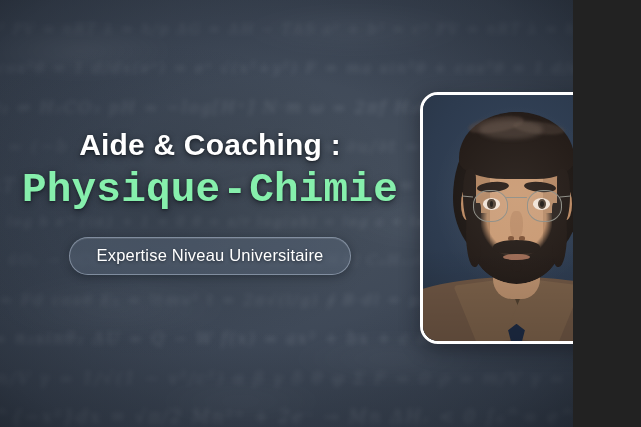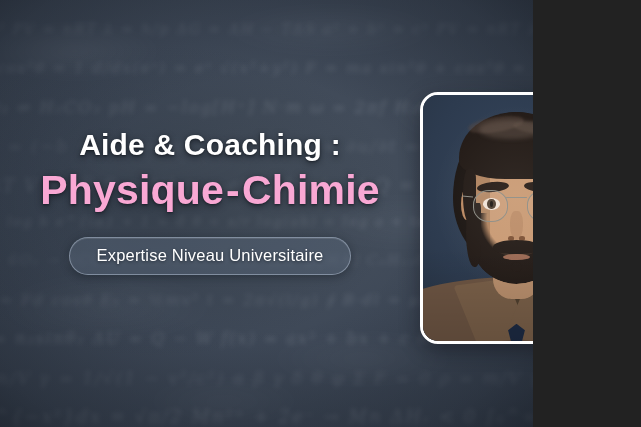--- a/index.html
+++ b/index.html
@@ -10,20 +10,21 @@
   body {
     font-family: "Liberation Sans", sans-serif;
   }
 
   #banner {
     position: relative;
     width: 533px;
     height: 427px;
     overflow: hidden;
     background: #3d4857;
+    padding-left: 40px;
   }
 
   
   .bg-base {
     position: absolute;
     inset: 0;
     background:
       radial-gradient(ellipse 95% 80% at 50% 45%, #48525f 0%, #3e4857 45%, #353e4c 78%, #2e3643 100%);
   }
 
@@ -94,25 +95,26 @@
     color: #ffffff;
     letter-spacing: 0.2px;
     line-height: 1.12;
     text-shadow: 0 2px 6px rgba(10,14,20,0.62), 0 1px 2px rgba(10,14,20,0.5);
   }
 
   .title {
     margin-top: 6px;
     font-size: 41px;
     font-weight: 700;
-    color: #f9a8d4;
+    color: #86efac;
     letter-spacing: 0.2px;
     line-height: 1.1;
     text-shadow: 0 2px 7px rgba(10,14,20,0.58), 0 1px 2px rgba(10,14,20,0.45);
     white-space: nowrap;
+    font-family: Liberation Mono, monospace;
   }
   .title .sep {
     padding: 0 2px;
   }
 
   
   .badge-wrap {
     margin-top: 24px;
     display: flex;
     justify-content: center;

